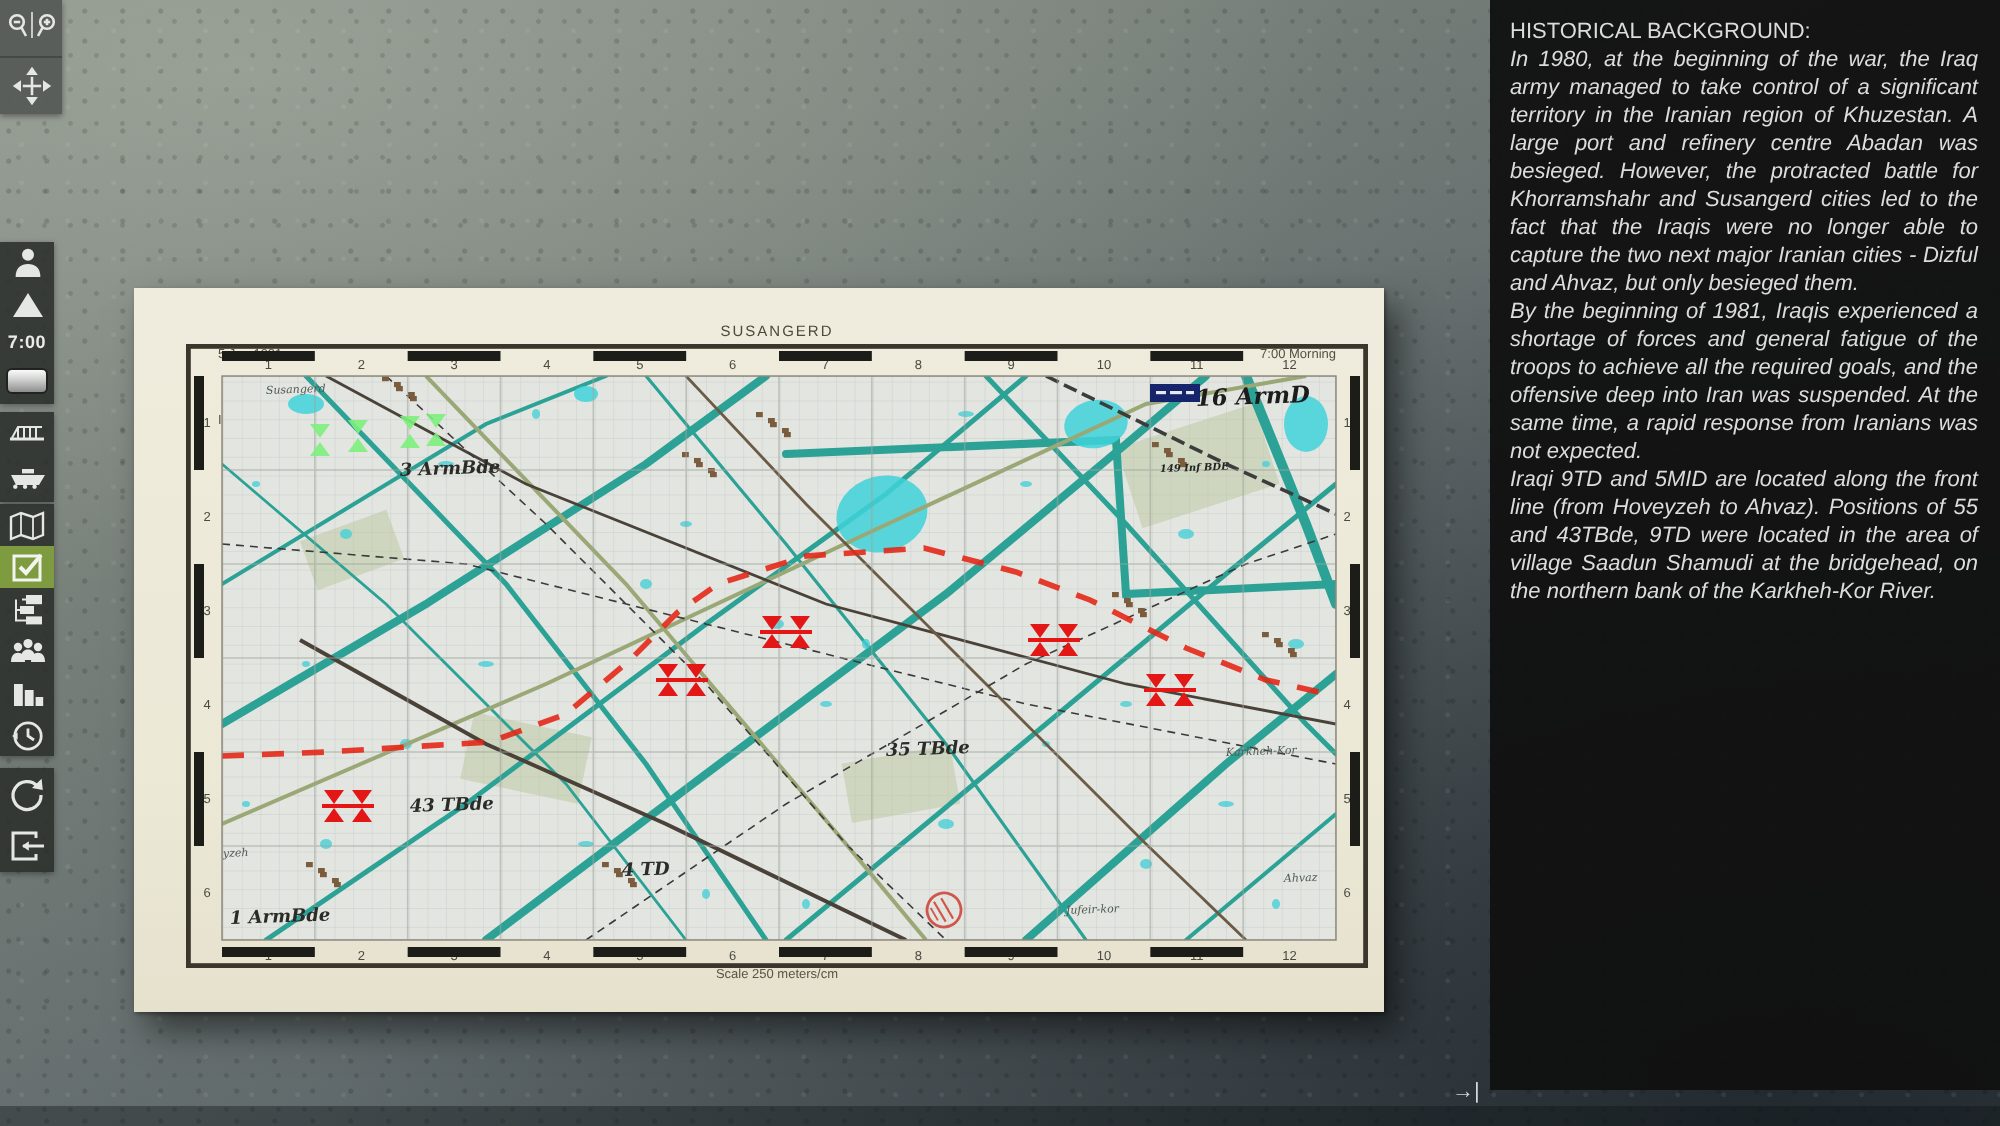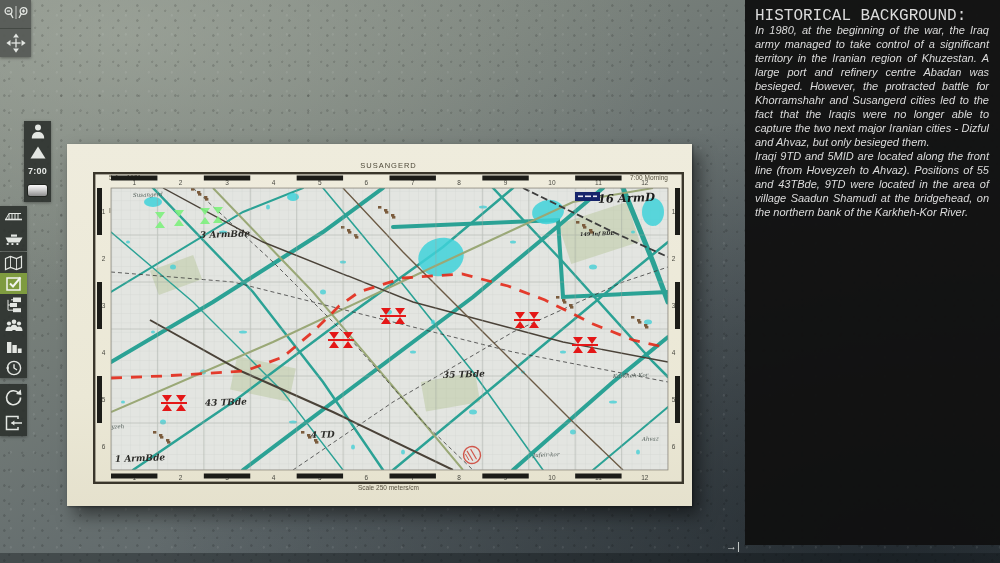--- a/index.html
+++ b/index.html
@@ -44,21 +44,21 @@
   .paper-head-right{position:absolute;right:24px;top:6px;color:#55503f;font-size:6.5px;line-height:11px;text-align:right;white-space:pre;}
   .paper-foot{position:absolute;left:26px;top:340px;width:591px;text-align:center;color:#5a5443;font-size:6.5px;}
   #map-svg{position:absolute;left:26px;top:28px;}
 
   
   .briefing{
     position:absolute;top:0;right:0;width:255px;height:545px;box-sizing:border-box;
     background:rgba(17,17,17,.96);color:#dcdcdc;padding:9px 11px 10px 10px;
     font-size:11px;line-height:14px;text-align:justify;
   }
-  .briefing h1{font-size:16px;font-weight:normal;margin:0;line-height:14px;font-family:Liberation Mono, monospace;}
+  .briefing h1{font-size:11px;font-weight:normal;margin:0;line-height:14px;}
   .briefing p{margin:0;font-style:italic;}
   .briefing .turn-head{margin-top:14px;}
   .collapse-arrow{position:absolute;left:726px;top:540px;color:#d4d8d6;font-size:11px;cursor:pointer;line-height:12px;}
 </style>
 </head>
 <body>
 
 <div class="nav-pad">
   <div class="nav-btn">
     <svg class="icon" width="26" height="18" viewBox="0 0 26 18">
@@ -83,21 +83,21 @@
           <polygon points="22.5,12 18,8.8 18,15.2"></polygon>
       </g>
       <g stroke="#e4e7e3" stroke-width="1.4">
           <line x1="12" y1="7" x2="12" y2="17"></line>
           <line x1="7" y1="12" x2="17" y2="12"></line>
         </g>
     </svg>
   </div>
 </div>
 
-<div class="tool-col" style="top:121px;margin-left:24px;">
+<div class="tool-col" style="top:121px;">
   <div class="tool-btn">
     <svg class="icon" width="18" height="17" viewBox="0 0 18 17">
       <circle cx="9" cy="4.4" r="3" fill="#e4e7e3"></circle>
       <path d="M2.8,15.5 C2.8,10.8 5.5,9 9,9 C12.5,9 15.2,10.8 15.2,15.5 Z" fill="#e4e7e3"></path>
     </svg>
   </div>
   <div class="tool-btn">
     <svg class="icon" width="18" height="15" viewBox="0 0 18 15">
       <polygon points="9,1.5 16.5,13.5 1.5,13.5" fill="#e4e7e3"></polygon>
     </svg>
@@ -499,17 +499,18 @@
     <rect x="18" y="16" width="557" height="282" fill="none" stroke="#8a857a" stroke-width="0.7"></rect>
     <rect x="1.2" y="1.2" width="588.6" height="309.6" fill="none" stroke="#3a362b" stroke-width="2.4"></rect>
   </svg>
 
   <div class="paper-foot">Scale 250 meters/cm</div>
 </div>
 
 <div class="briefing">
   <h1>HISTORICAL BACKGROUND:</h1>
   <p>In 1980, at the beginning of the war, the Iraq army managed to take control of a significant territory in the Iranian region of Khuzestan. A large port and refinery centre Abadan was besieged. However, the protracted battle for Khorramshahr and Susangerd cities led to the fact that the Iraqis were no longer able to capture the two next major Iranian cities - Dizful and Ahvaz, but only besieged them.</p>
+  <p>By the beginning of 1981, Iraqis experienced a shortage of forces and general fatigue of the troops to achieve all the required goals, and the offensive deep into Iran was suspended. At the same time, a rapid response from Iranians was not expected.</p>
   <p>Iraqi 9TD and 5MID are located along the front line (from Hoveyzeh to Ahvaz). Positions of 55 and 43TBde, 9TD were located in the area of village Saadun Shamudi at the bridgehead, on the northern bank of the Karkheh-Kor River.</p>
 </div>
 <div class="collapse-arrow">→|</div>
 
 <div class="bottom-shade"></div>
 
 </body></html>

